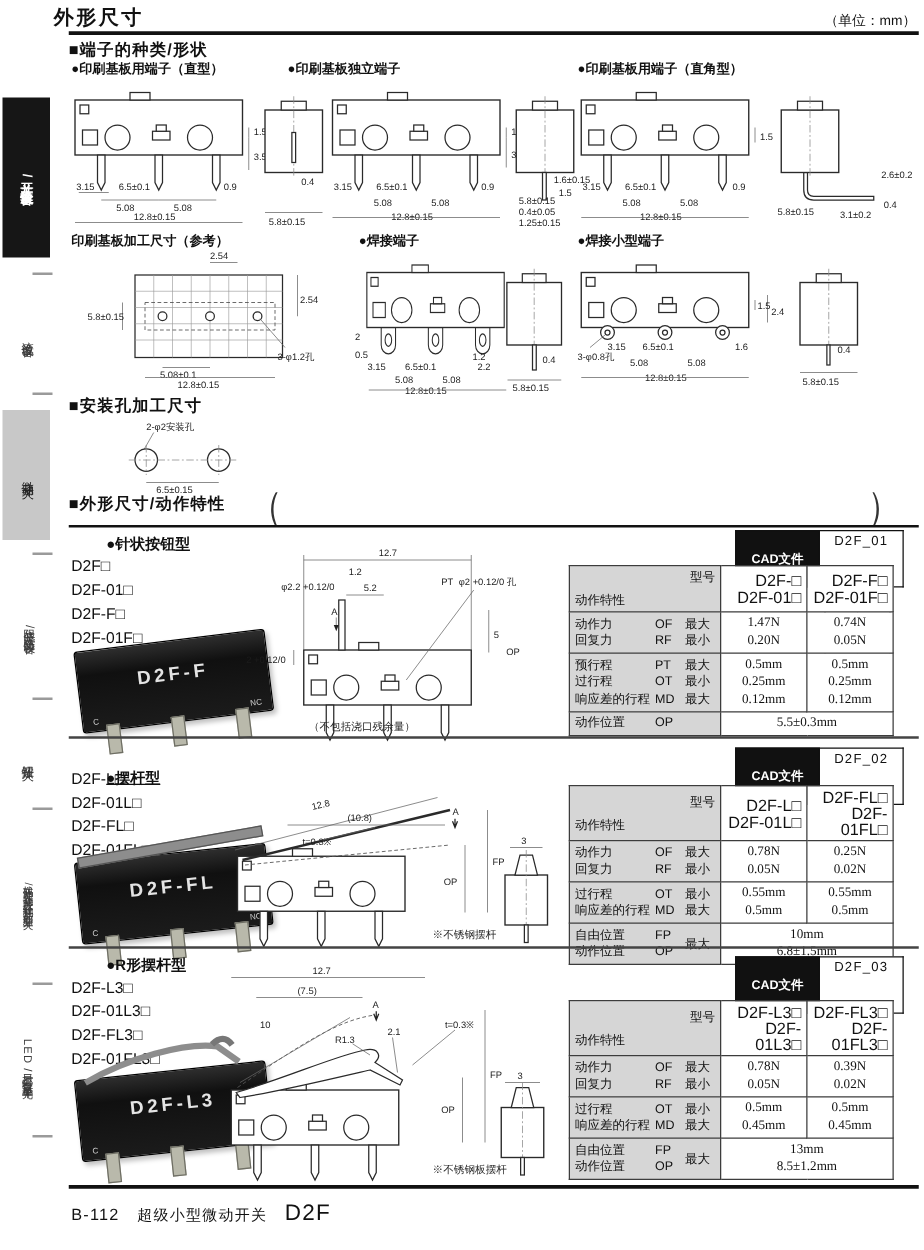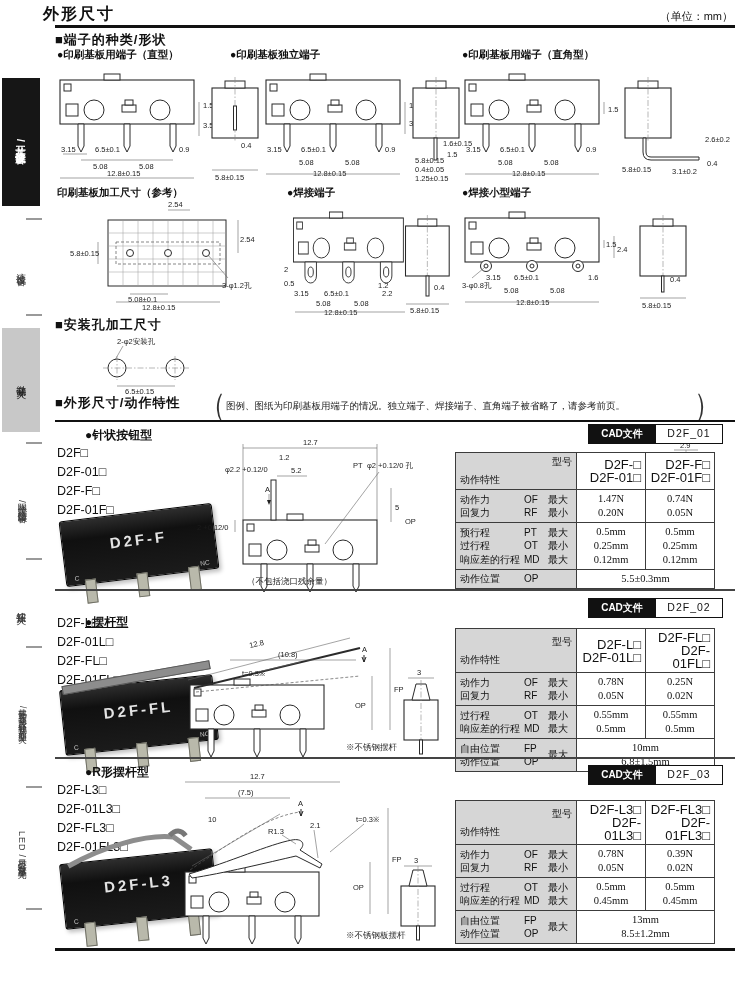--- a/index.html
+++ b/index.html
@@ -29,21 +29,21 @@
   .cl{stroke:#888;stroke-width:.6;stroke-dasharray:6 2 1.5 2;}
   .dsh{stroke:#555;stroke-width:.7;stroke-dasharray:3 2;fill:none;}
   .grid{stroke:#999;stroke-width:.5;}
   text.dt{font-size:7.5px;fill:#1c1c1c;font-family:"Liberation Sans",sans-serif;}
   text.dts{font-size:8.5px;fill:#1c1c1c;font-family:"Liberation Sans",sans-serif;}
   
   .ptype{font-size:12px;font-weight:bold;margin-left:28px;}
   .models{font-size:12.5px;line-height:19px;}
   .cadbox{display:flex;}
   .cad-l{background:#111;color:#fff;font-size:10px;font-weight:bold;width:66px;text-align:center;
-         padding:2px 0;border:1.5px solid #111;}
+         padding:15px 0;border:1.5px solid #111;}
   .cad-r{background:#fff;color:#111;font-size:10.5px;width:66px;text-align:center;
          padding:2px 0;border:1.5px solid #111;border-left:none;letter-spacing:1px;}
   
   .photo{width:152px;height:64px;background:linear-gradient(180deg,#2e2e2e 0%,#101010 30%,#1b1b1b 100%);
          border:1px solid #000;border-radius:3px;position:relative;
          box-shadow:2px 3px 4px rgba(0,0,0,.25);}
   .photo .plabel{position:absolute;top:18px;left:0;right:0;text-align:center;color:#e4e4e4;
                  font-size:15px;font-weight:bold;letter-spacing:3px;}
   .photo .pmark{position:absolute;bottom:3px;color:#cfcfcf;font-size:6.5px;}
   .ph-pin{position:absolute;bottom:-20px;width:9px;height:22px;background:#b9b9ab;border:1px solid #6f6f65;}
@@ -316,21 +316,20 @@
     <line class="cl" x1="22" y1="22" x2="22" y2="46"></line>
       <line class="cl" x1="80" y1="22" x2="80" y2="46"></line>
     <line class="dim" x1="22" y1="52" x2="80" y2="52"></line>
     <text class="dt" x="30" y="60">6.5±0.15</text>
   </svg>
 
   <div class="abs sec-title" style="left:55px;top:394px;">■外形尺寸/动作特性</div>
   <div class="abs" style="left:200px;top:388px;width:520px;display:flex;align-items:center;">
     <span class="bigparen">（</span>
     <div class="note" style="flex:1;">
-      <div>图例、图纸为印刷基板用端子的情况。独立端子、焊接端子、直角端子被省略了，请参考前页。</div>
     </div>
     <span class="bigparen">）</span>
   </div>
   <div class="abs rule" style="left:55px;top:420px;width:680px;height:2px;"></div>
 
   <div class="abs ptype" style="left:57px;top:427px;">●针状按钮型</div>
   <div class="abs models" style="left:57px;top:444px;">
     <div>D2F□</div>
     <div>D2F-01□</div>
     <div>D2F-F□</div>
@@ -756,14 +755,19 @@
           </td>
       <td class="val" colspan="2">
             <div>13mm</div>
             <div>8.5±1.2mm</div>
           </td>
     </tr>
   </tbody>
     </table>
 
   <div class="abs rule" style="left:55px;top:948px;width:680px;height:3px;"></div>
+  <div class="abs foot" style="left:57px;top:960px;">
+    <span class="f-page">B-112</span>
+    <span class="f-fam">超级小型微动开关</span>
+    <span class="f-code">D2F</span>
+  </div>
 
 </div>
 
 </body></html>

